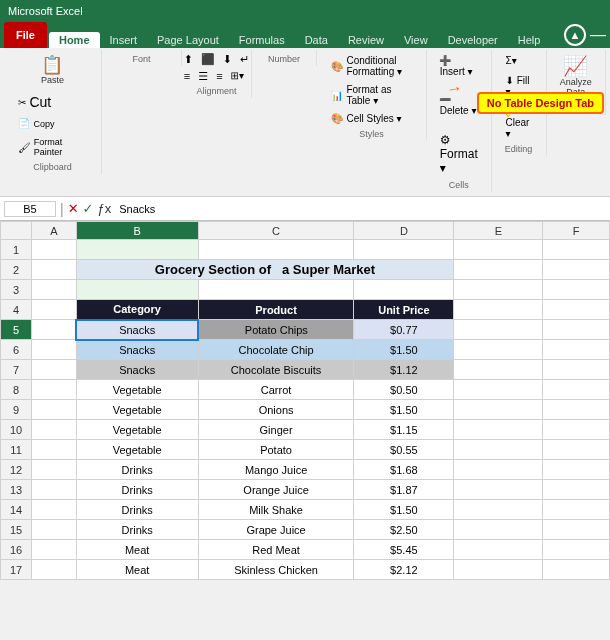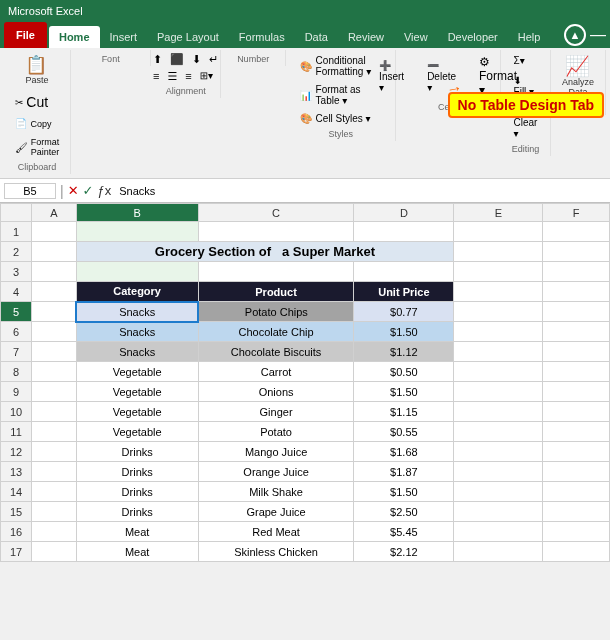--- a/index.html
+++ b/index.html
@@ -4,38 +4,38 @@
   <style>
     * { margin: 0; padding: 0; box-sizing: border-box; }
     body { font-family: 'Segoe UI', Arial, sans-serif; font-size: 12px; background: #f0f0f0; width: 610px; height: 640px; overflow: hidden; }
 
     
     .title-bar { background: #217346; height: 22px; display: flex; align-items: center; padding: 11px 8px; }
     .title-bar span { color: white; font-size: 11px; }
 
     
     .tab-row { display: flex; background: #217346; height: 26px; align-items: flex-end; padding-left: 4px; }
-    .tab-item { padding: 4px 10px; font-size: 11px; color: rgba(255,255,255,0.85); cursor: pointer; border-radius: 3px 3px 0 0; height: 22px; display: flex; align-items: center; }
+    .tab-item { padding: 4px 10px; font-size: 11px; color: rgba(255,255,255,0.85); cursor: pointer; border-radius: 3px 3px 0 0; height: 16px; display: flex; align-items: center; }
     .tab-item.active { background: white; color: #217346; font-weight: 600; }
     .tab-file { background: #c00000; color: white; font-weight: bold; padding: 4px 12px; height: 26px; display: flex; align-items: center; margin-right: 2px; }
 
     
     .ribbon-content { display: flex; padding: 2px 4px 4px 4px; align-items: flex-start; border-bottom: 1px solid #d0d0d0; min-height: 82px; }
     .ribbon-group { display: flex; flex-direction: column; align-items: center; padding: 2px 8px; border-right: 1px solid #e0e0e0; min-width: 50px; }
     .ribbon-group:last-child { border-right: none; }
     .ribbon-group-label { font-size: 9px; color: #666; margin-top: 2px; text-align: center; }
     .ribbon-icons { display: flex; align-items: center; gap: 2px; flex-wrap: wrap; justify-content: center; }
     .ribbon-btn { display: flex; flex-direction: column; align-items: center; padding: 3px 5px; cursor: pointer; border: 1px solid transparent; border-radius: 3px; min-width: 36px; }
     .ribbon-btn .icon { font-size: 18px; line-height: 1; }
     .ribbon-btn .label { font-size: 9px; color: #333; margin-top: 1px; text-align: center; }
     .ribbon-btn-small { display: flex; align-items: center; gap: 3px; padding: 2px 5px; cursor: pointer; border: 1px solid transparent; border-radius: 2px; font-size: 10px; width: 100%; }
     .styles-btns { display: flex; flex-direction: column; gap: 1px; }
 
     
-    .annotation-box { background: #ff0; border: 2px solid #ff6600; border-radius: 4px; padding: 3px 8px; font-size: 14px; font-weight: bold; color: #cc0000; position: absolute; top: 44px; right: 6px; white-space: nowrap; z-index: 10; }
+    .annotation-box { background: #ff0; border: 2px solid #ff6600; border-radius: 4px; padding: 3px 8px; font-size: 11px; font-weight: bold; color: #cc0000; position: absolute; top: 44px; right: 6px; white-space: nowrap; z-index: 10; }
 
     
     .formula-bar { display: flex; align-items: center; background: white; border-bottom: 1px solid #c0c0c0; height: 24px; padding: 0 4px; gap: 4px; }
     .cell-ref { width: 52px; border: 1px solid #ccc; padding: 1px 4px; font-size: 11px; text-align: center; background: white; }
     .formula-separator { color: #999; font-size: 14px; }
     .formula-icons { display: flex; gap: 4px; align-items: center; color: #555; font-size: 13px; }
     .formula-input { flex: 1; border: none; outline: none; font-size: 11px; padding: 1px 4px; }
 
     
     .spreadsheet-container { background: white; overflow: hidden; }
@@ -152,21 +152,21 @@
         </div>
         <div class="ribbon-btn-small">
           <span style="font-size:10px;">🎨</span>
           <span style="font-size:10px;">Cell Styles ▾</span>
         </div>
       </div>
       <div class="ribbon-group-label">Styles</div>
     </div>
 
     <div class="ribbon-group" style="min-width:45px;">
-      <div style="display:flex; flex-direction:row; gap:11px; align-items:center;">
+      <div style="display:flex; flex-direction:column; gap:11px; align-items:center;">
         <div class="ribbon-btn-small" style="font-size:10px;">➕ Insert ▾</div>
         <div class="ribbon-btn-small" style="font-size:10px;">➖ Delete ▾</div>
         <div class="ribbon-btn-small" style="font-size:12px;">⚙ Format ▾</div>
       </div>
       <div class="ribbon-group-label">Cells</div>
     </div>
 
     <div class="ribbon-group" style="min-width:50px;">
       <div style="display:flex; flex-direction:column; gap:3px; align-items:center;">
         <div class="ribbon-btn-small" style="font-size:10px;">Σ▾</div>

